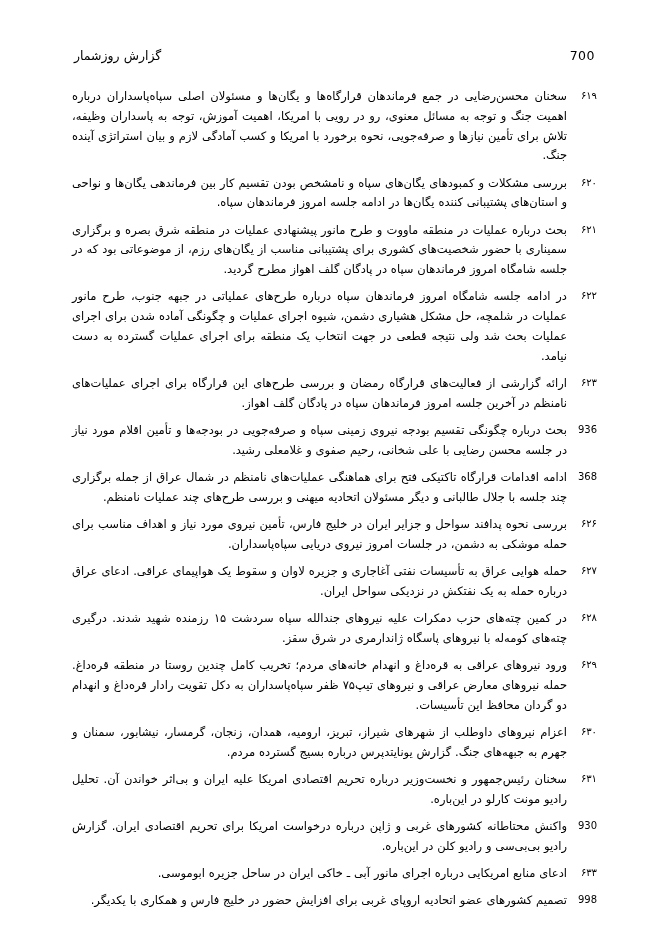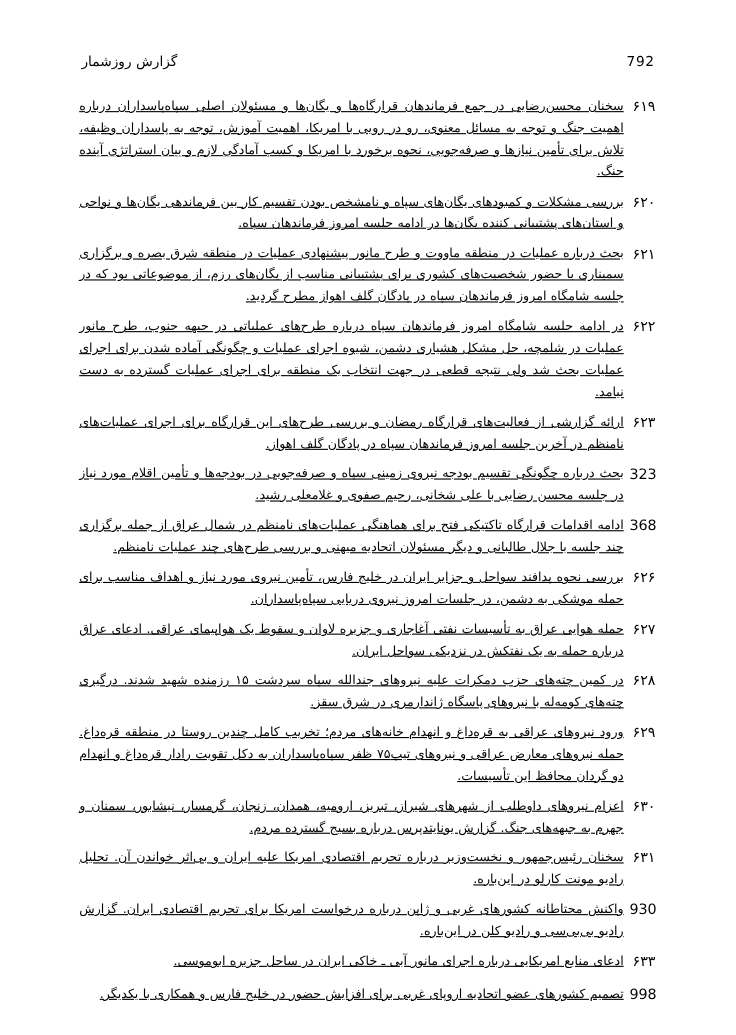--- a/index.html
+++ b/index.html
@@ -49,47 +49,46 @@
   }
   .entry {
     display: flex;
     flex-direction: row;
     align-items: flex-start;
     margin-bottom: 7.5px;
   }
   .entry-num {
     flex: 0 0 30px;
     width: 30px;
-    text-align: left;
-    font-size: 13px;
+    text-align: right;
+    font-size: 10px;
     line-height: 1.72;
     padding-left: 8px;
     box-sizing: border-box;
     white-space: nowrap;
   }
   .entry-text {
     flex: 1 1 auto;
     font-size: 11.5px;
     line-height: 1.72;
     text-align: justify;
     text-justify: inter-word;
     word-spacing: 0.2px;
-    text-decoration: underline;
   }
   .entry-text:last-line {
     text-align: right;
   }
 </style>
 </head>
 <body>
 
 <div class="page">
 
   <div class="header">
-    <span class="page-num">792</span>
+    <span class="page-num">700</span>
     <span class="book-title">گزارش روزشمار</span>
   </div>
   <hr class="hr">
 
   <div class="entries">
 
     <div class="entry">
       <div class="entry-num">۶۱۹</div>
       <div class="entry-text">سخنان محسن‌رضایی در جمع فرماندهان قرارگاه‌ها و یگان‌ها و مسئولان اصلی سپاه‌پاسداران درباره اهمیت جنگ و توجه به مسائل معنوی، رو در رویی با امریکا، اهمیت آموزش، توجه به پاسداران وظیفه، تلاش برای تأمین نیازها و صرفه‌جویی، نحوه برخورد با امریکا و کسب آمادگی لازم و بیان استراتژی آینده جنگ.</div>
     </div>
@@ -108,21 +107,21 @@
       <div class="entry-num">۶۲۲</div>
       <div class="entry-text">در ادامه جلسه شامگاه امروز فرماندهان سپاه درباره طرح‌های عملیاتی در جبهه جنوب، طرح مانور عملیات در شلمچه، حل مشکل هشیاری دشمن، شیوه اجرای عملیات و چگونگی آماده شدن برای اجرای عملیات بحث شد ولی نتیجه قطعی در جهت انتخاب یک منطقه برای اجرای عملیات گسترده به دست نیامد.</div>
     </div>
 
     <div class="entry">
       <div class="entry-num">۶۲۳</div>
       <div class="entry-text">ارائه گزارشی از فعالیت‌های قرارگاه رمضان و بررسی طرح‌های این قرارگاه برای اجرای عملیات‌های نامنظم در آخرین جلسه امروز فرماندهان سپاه در پادگان گلف اهواز.</div>
     </div>
 
     <div class="entry">
-      <div class="entry-num">323</div>
+      <div class="entry-num">936</div>
       <div class="entry-text">بحث درباره چگونگی تقسیم بودجه نیروی زمینی سپاه و صرفه‌جویی در بودجه‌ها و تأمین اقلام مورد نیاز در جلسه محسن رضایی با علی شخانی، رحیم صفوی و غلامعلی رشید.</div>
     </div>
 
     <div class="entry">
       <div class="entry-num">368</div>
       <div class="entry-text">ادامه اقدامات قرارگاه تاکتیکی فتح برای هماهنگی عملیات‌های نامنظم در شمال عراق از جمله برگزاری چند جلسه با جلال طالبانی و دیگر مسئولان اتحادیه میهنی و بررسی طرح‌های چند عملیات نامنظم.</div>
     </div>
 
     <div class="entry">
       <div class="entry-num">۶۲۶</div>

